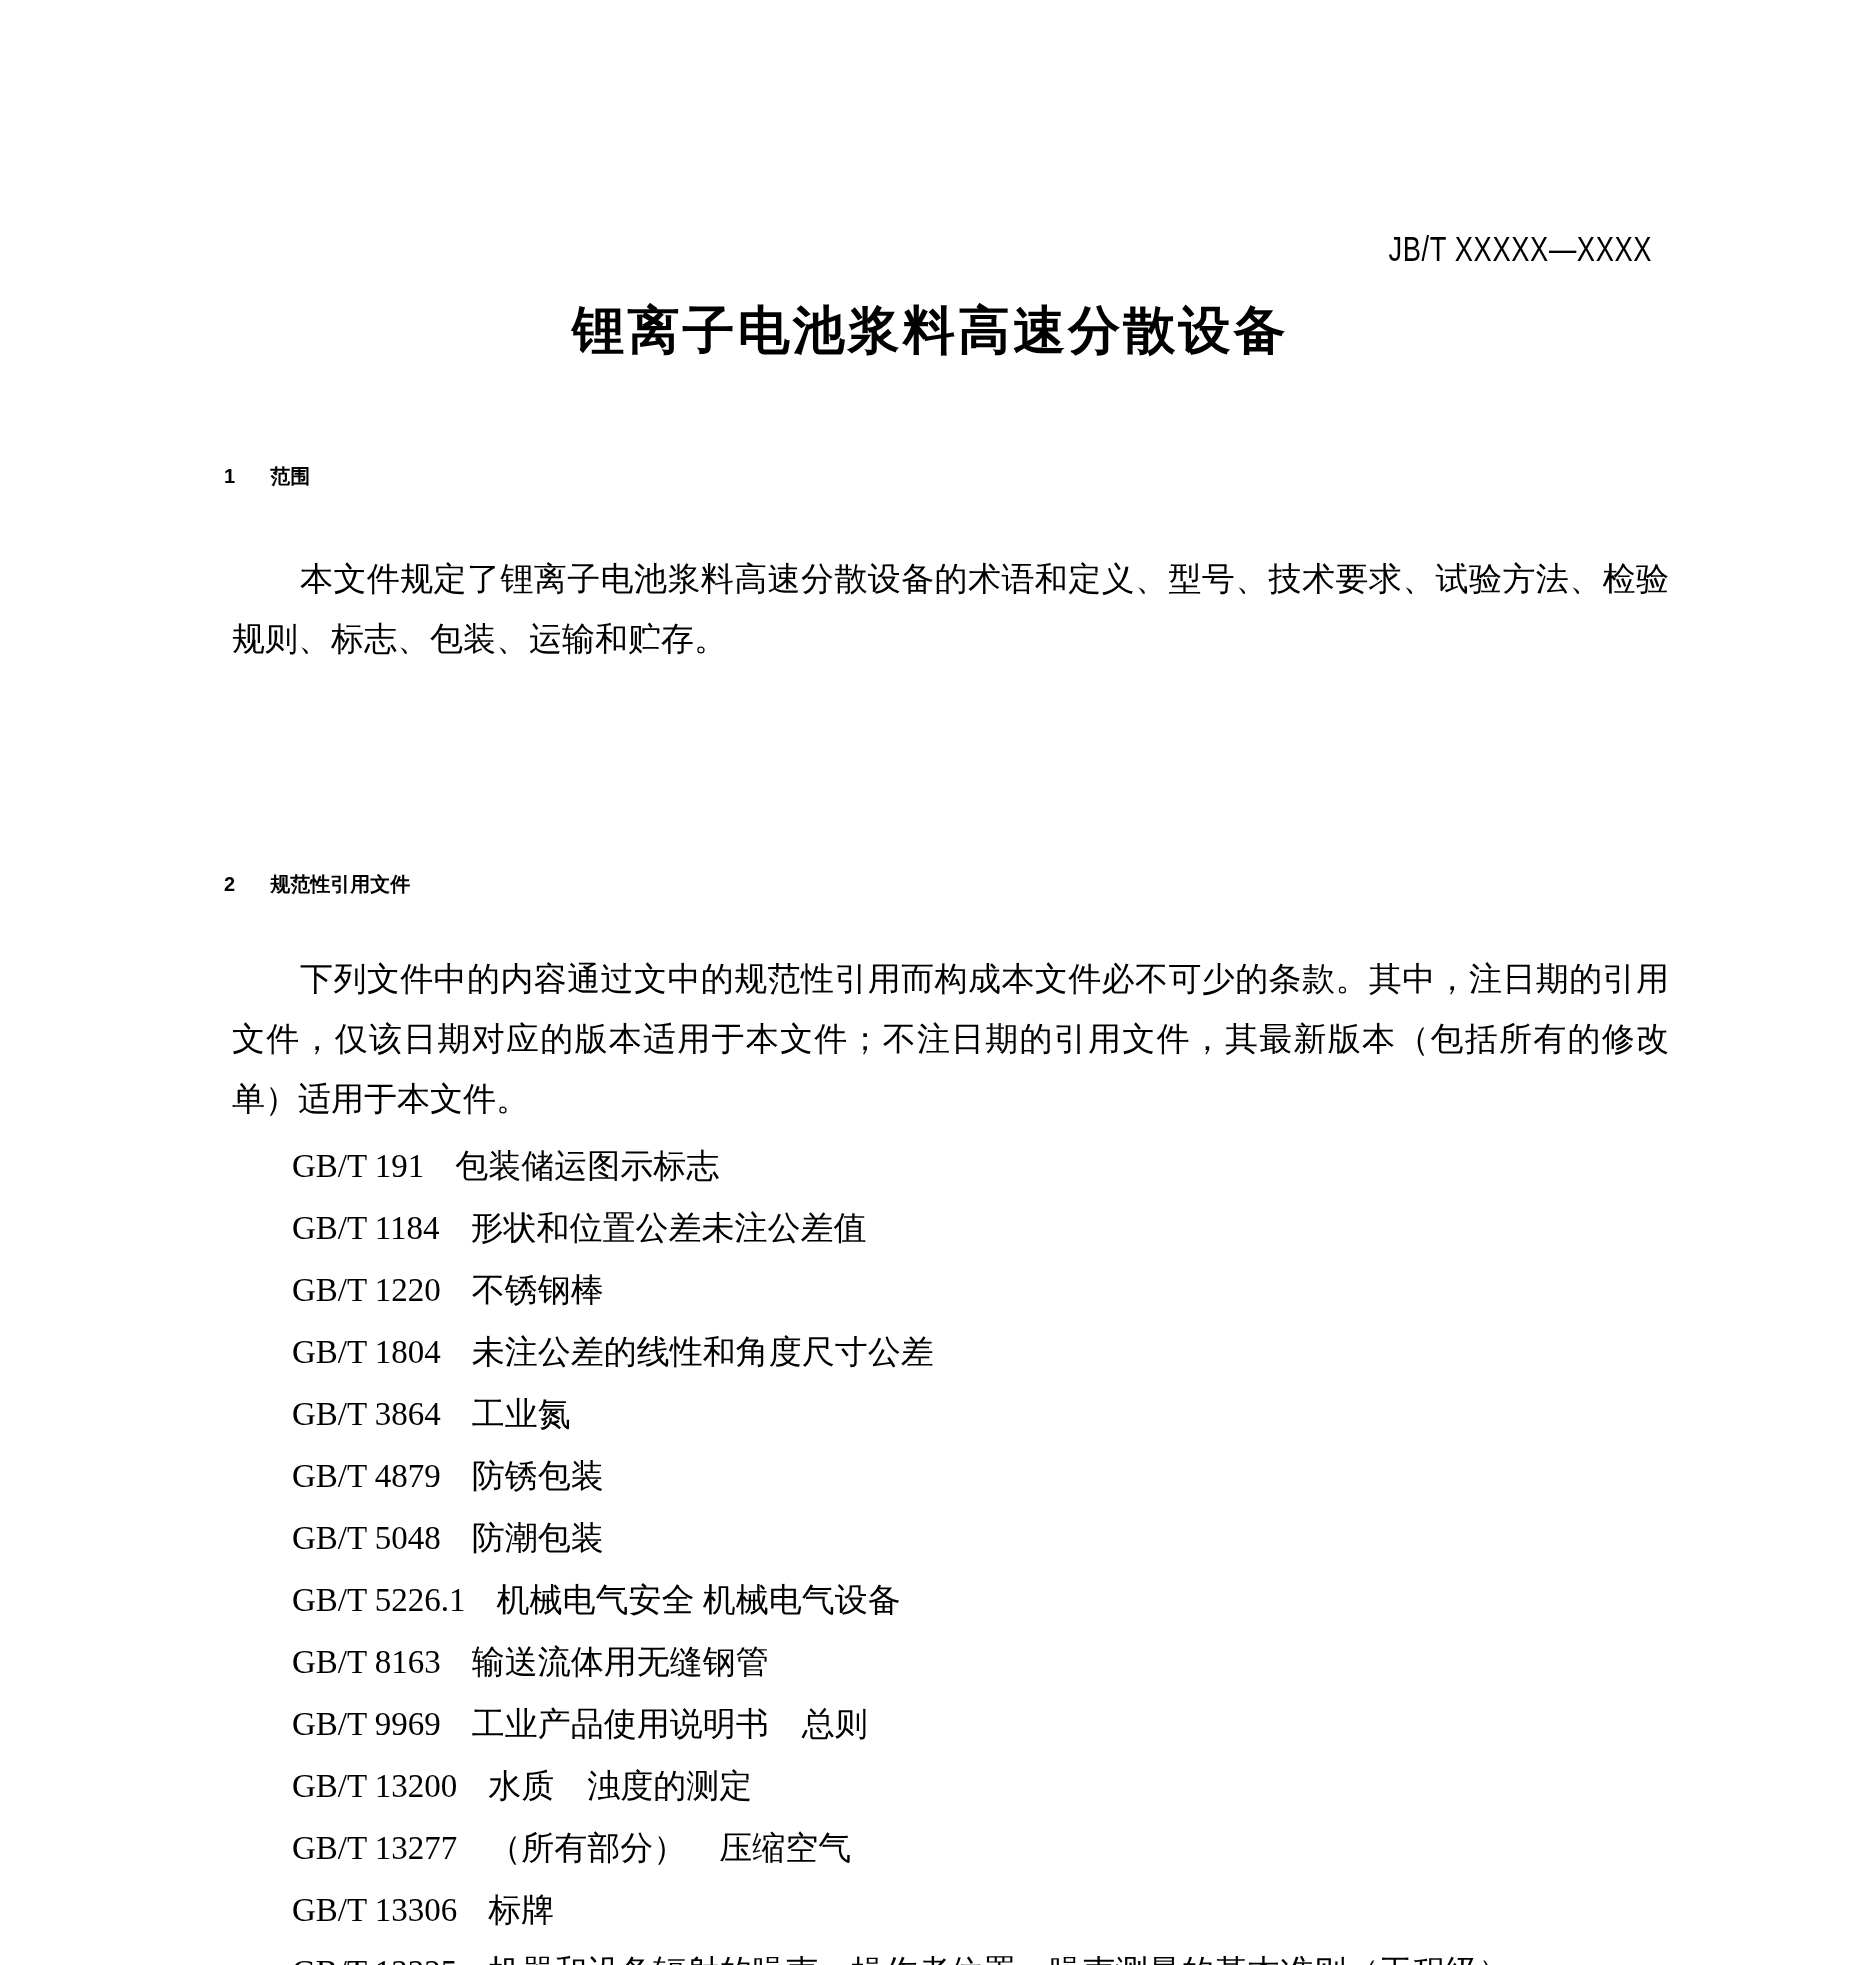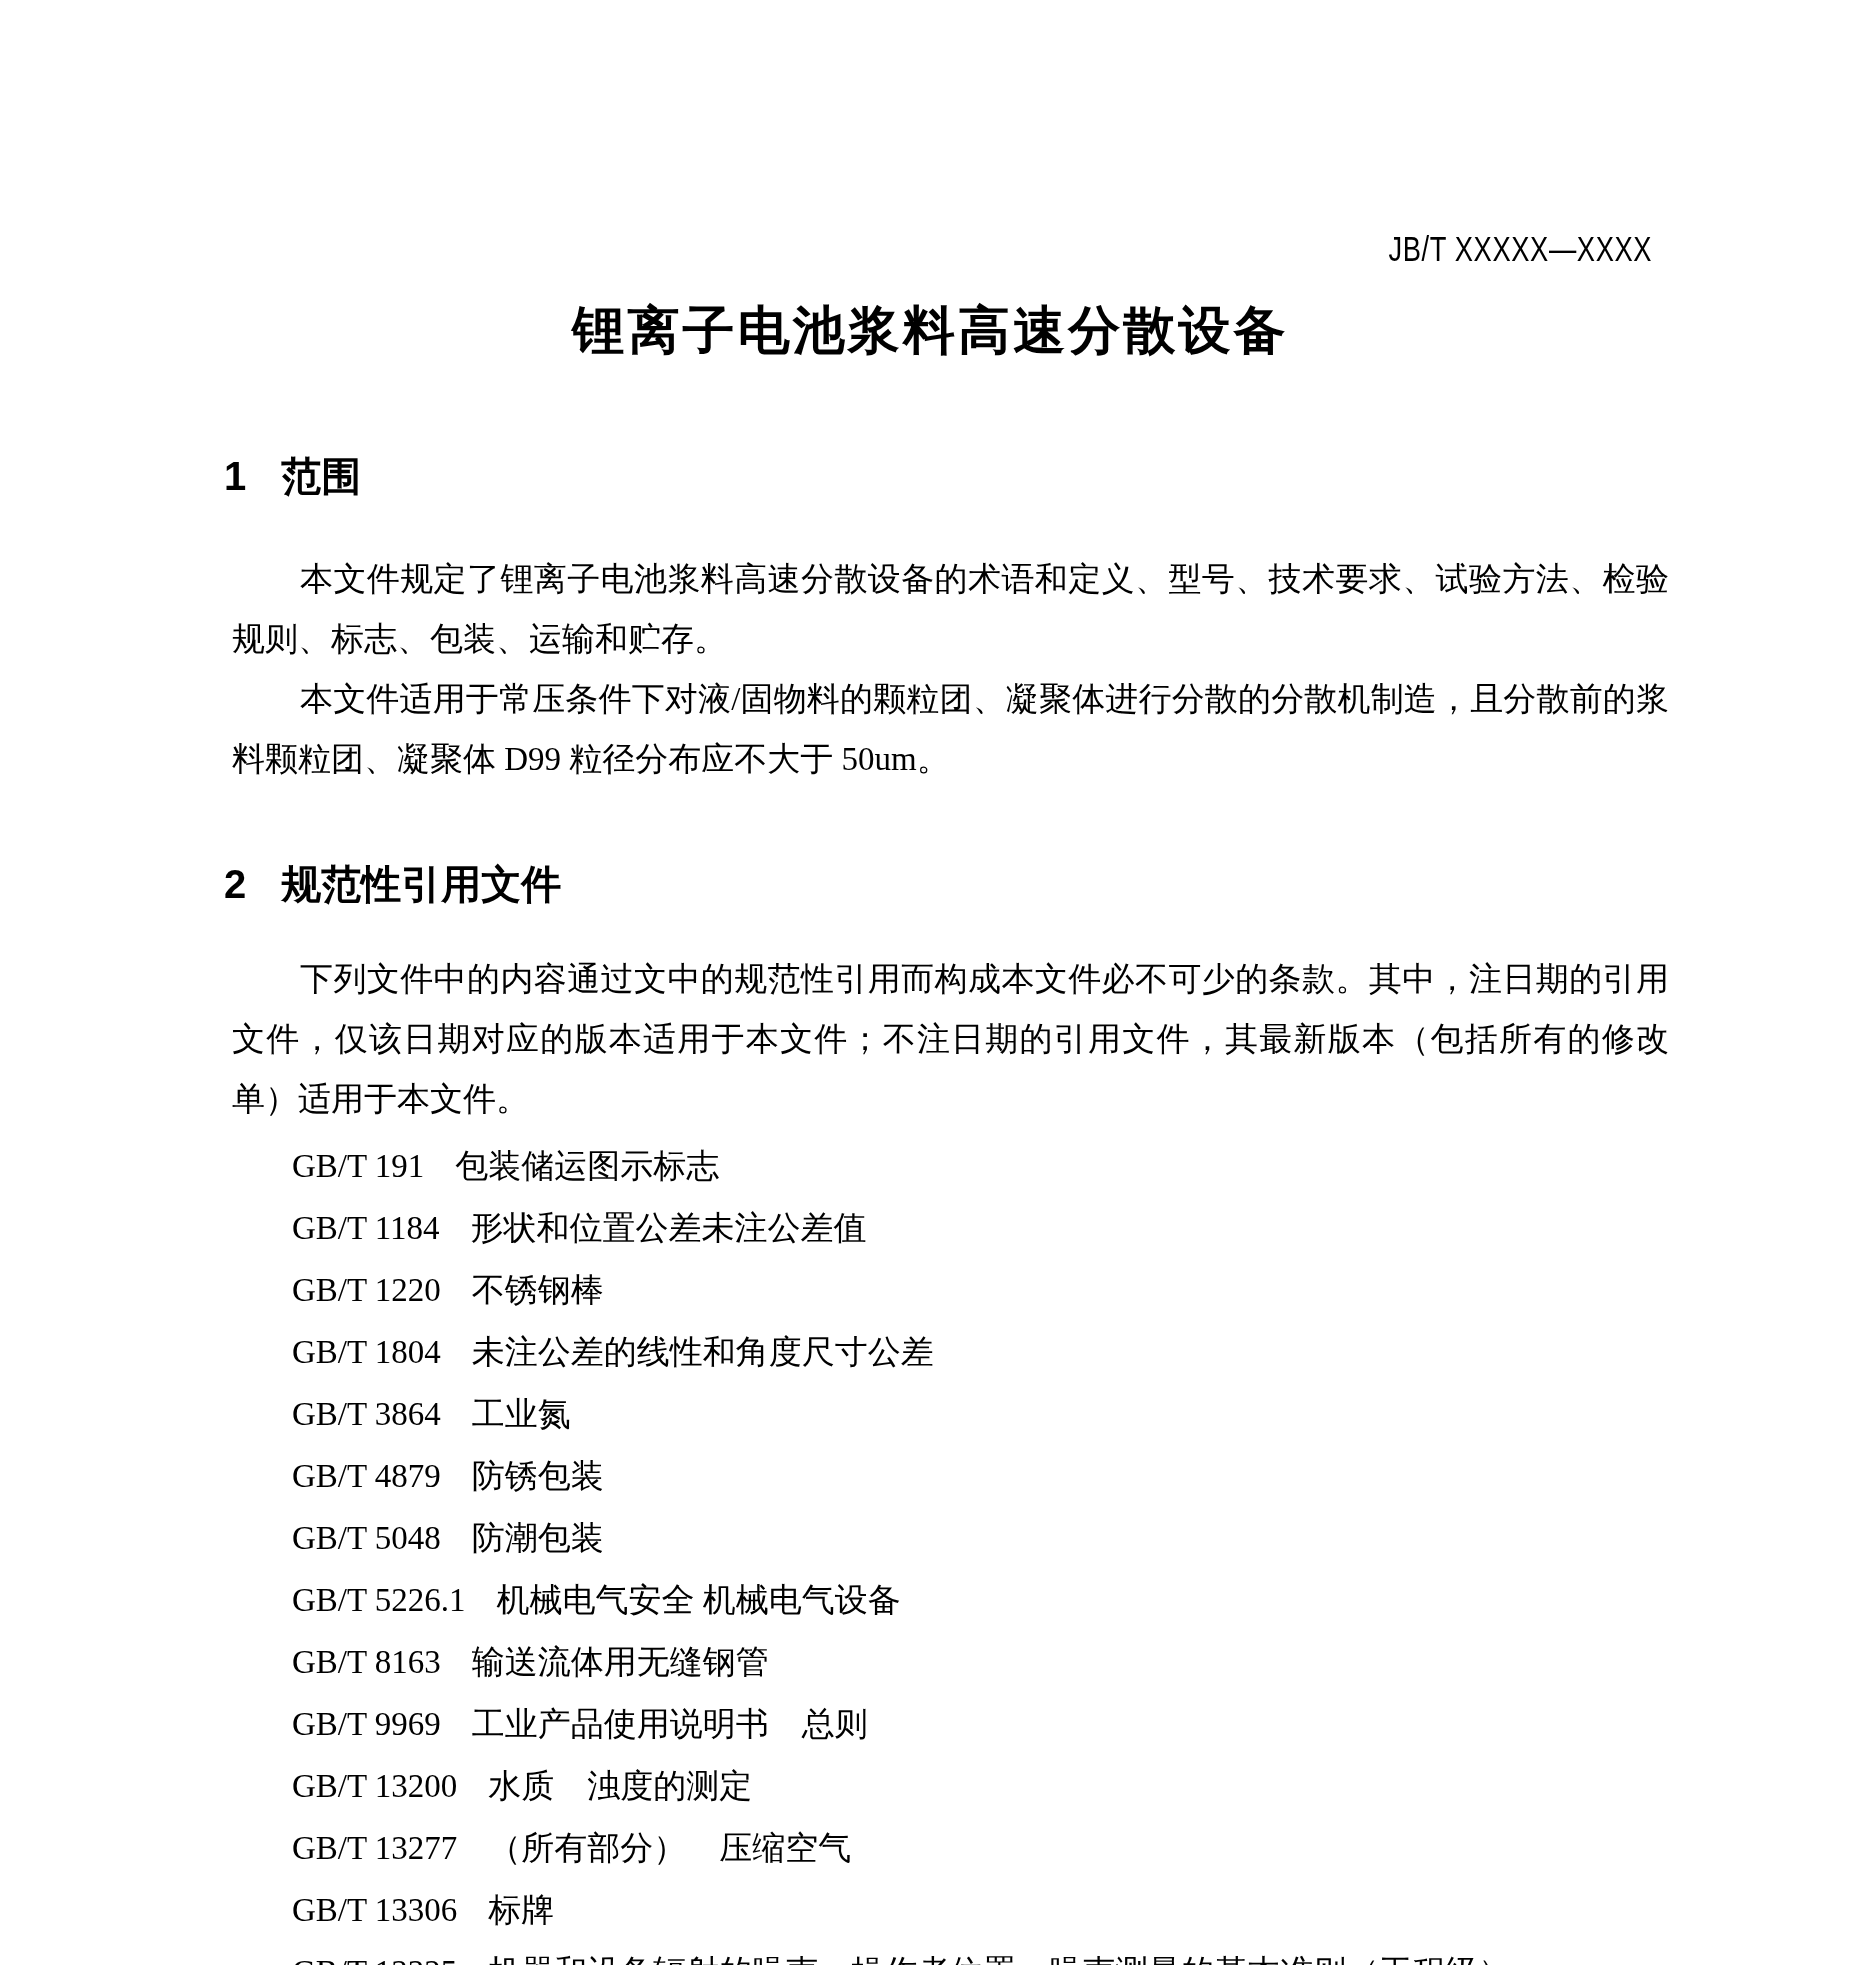--- a/index.html
+++ b/index.html
@@ -44,21 +44,21 @@
     letter-spacing: 3.1px;
     white-space: nowrap;
   }
   
   .section-heading {
     position: absolute;
     left: 224px;
     width: 1437px;
     font-family: "Liberation Sans", sans-serif;
     font-weight: 700;
-    font-size: 40px;
+    font-size: 20px;
     line-height: 34px;
     white-space: nowrap;
   }
   .section-heading .h-num { display: inline-block; margin-right: 35px; }
   
   .body-para {
     position: absolute;
     left: 224px;
     width: 1437px;
     margin: 8px;
@@ -92,21 +92,20 @@
   </div>
 
   <h1 class="doc-title">锂离子电池浆料高速分散设备</h1>
 
   <div class="section-heading" style="top: 852px; top: 459px;">
     <span class="h-num">1</span><span>范围</span>
   </div>
 
   <p class="body-para" style="top: 541px;">本文件规定了锂离子电池浆料高速分散设备的术语和定义、型号、技术要求、试验方法、检验规则、标志、包装、运输和贮存。</p>
 
-  <p class="body-para" style="top: 661px;">本文件适用于常压条件下对液/固物料的颗粒团、凝聚体进行分散的分散机制造，且分散前的浆料颗粒团、凝聚体 D99 粒径分布应不大于 50um。</p>
 
   <div class="section-heading" style="top: 867px;">
     <span class="h-num">2</span><span>规范性引用文件</span>
   </div>
 
   <p class="body-para" style="top: 941px;">下列文件中的内容通过文中的规范性引用而构成本文件必不可少的条款。其中，注日期的引用文件，仅该日期对应的版本适用于本文件；不注日期的引用文件，其最新版本（包括所有的修改单）适用于本文件。</p>
 
   <div class="ref-list" style="top: 1135px;">
 
       <div class="ref-item">

